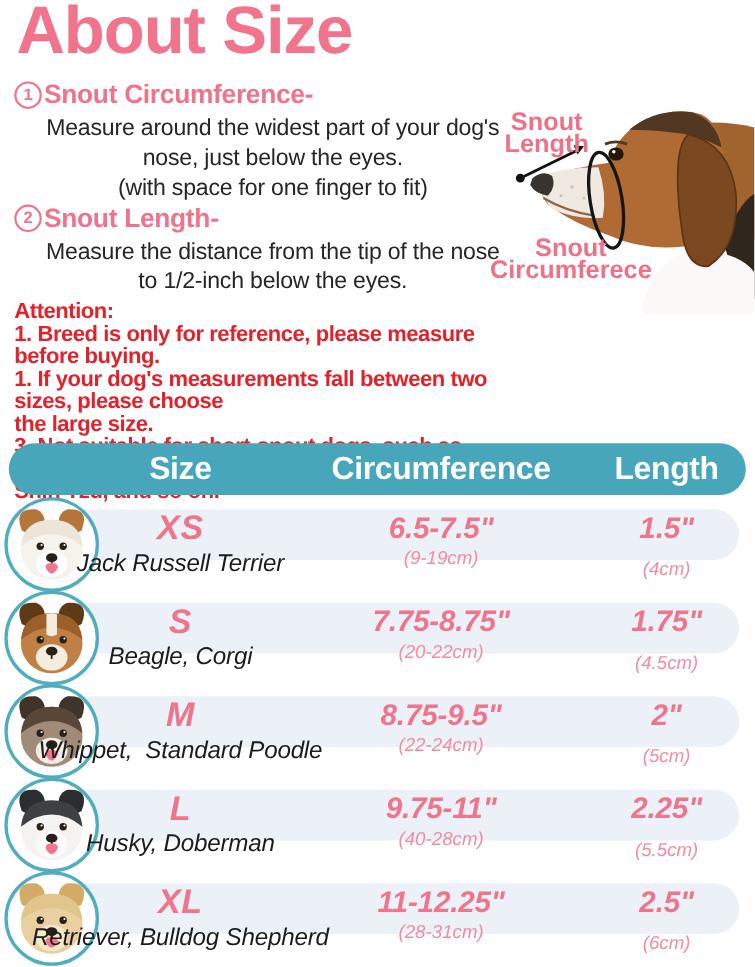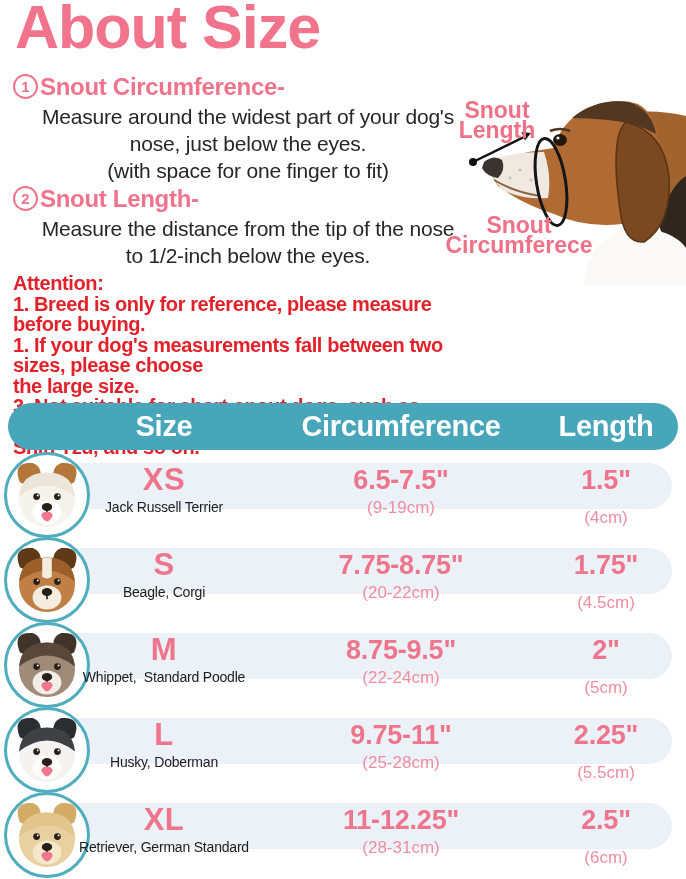--- a/index.html
+++ b/index.html
@@ -56,23 +56,23 @@
   .row{position:absolute;left:0;width:686px;height:88px;}
   .band{
     position:absolute;left:52px;right:14px;top:11px;height:46px;
     background:#ebf1f7;border-radius:23px;
   }
   .avatar{
     position:absolute;left:4px;top:0;width:86px;height:86px;border-radius:50%;
     background:#ffffff;border:3px solid #4fadbe;box-sizing:border-box;overflow:hidden;
   }
   .avatar svg{width:100%;height:100%;display:block;}
-  .cell{position:absolute;transform:translateX(-50%);white-space:nowrap;text-align:left;}
+  .cell{position:absolute;transform:translateX(-50%);white-space:nowrap;text-align:left;font-style:italic;}
   .size-cell{left:164px;top:10px;color:#ee758c;font-weight:bold;font-size:31px;letter-spacing:0.5px;}
-  .breed-cell{left:164px;top:47px;color:#1c1c1c;font-size:14px;white-space:pre;letter-spacing:-0.2px;}
+  .breed-cell{left:164px;top:47px;color:#1c1c1c;font-size:22px;white-space:pre;letter-spacing:-0.2px;}
   .val-cell{color:#ee758c;font-weight:bold;font-size:27px;letter-spacing:-0.2px;}
   .cm-cell{color:#f18da0;font-size:17px;}
   .circ-val{left:401px;top:13px;} .circ-cm{left:401px;top:46px;}
   .len-val{left:606px;top:13px;}  .len-cm{left:606px;top:56px;}
 </style>
 </head>
 <body>
 
 <svg width="0" height="0" style="position:absolute" aria-hidden="true">
   <defs>
@@ -223,34 +223,34 @@
     <div class="row" style="top:707px">
       <div class="band"></div>
       <div class="avatar">
         <svg viewBox="0 0 100 100" style="--head:#f4f3f1;--cap:#3f4043;--ear:#2c2d30;--muzzle:#fcfbfa;--tongue:#f0758d;">
             <use href="#dogface"></use>
           </svg>
       </div>
       <div class="cell size-cell">L</div>
       <div class="cell breed-cell">Husky, Doberman</div>
       <div class="cell val-cell circ-val">9.75-11"</div>
-      <div class="cell cm-cell  circ-cm">(25-28cm)</div>
+      <div class="cell cm-cell  circ-cm">(40-28cm)</div>
       <div class="cell val-cell len-val">2.25"</div>
       <div class="cell cm-cell  len-cm">(5.5cm)</div>
     </div>
 
     <div class="row" style="top:792px">
       <div class="band"></div>
       <div class="avatar">
         <svg viewBox="0 0 100 100" style="--head:#e9d0a0;--cap:#e2c58d;--ear:#d3ab66;--muzzle:#f4e8c9;--tongue:#f0758d;">
             <use href="#dogface"></use>
           </svg>
       </div>
       <div class="cell size-cell">XL</div>
-      <div class="cell breed-cell">Retriever, German Standard</div>
+      <div class="cell breed-cell">Retriever, Bulldog Shepherd</div>
       <div class="cell val-cell circ-val">11-12.25"</div>
       <div class="cell cm-cell  circ-cm">(28-31cm)</div>
       <div class="cell val-cell len-val">2.5"</div>
       <div class="cell cm-cell  len-cm">(6cm)</div>
     </div>
 
   </section>
 </div>
 
 </body></html>

